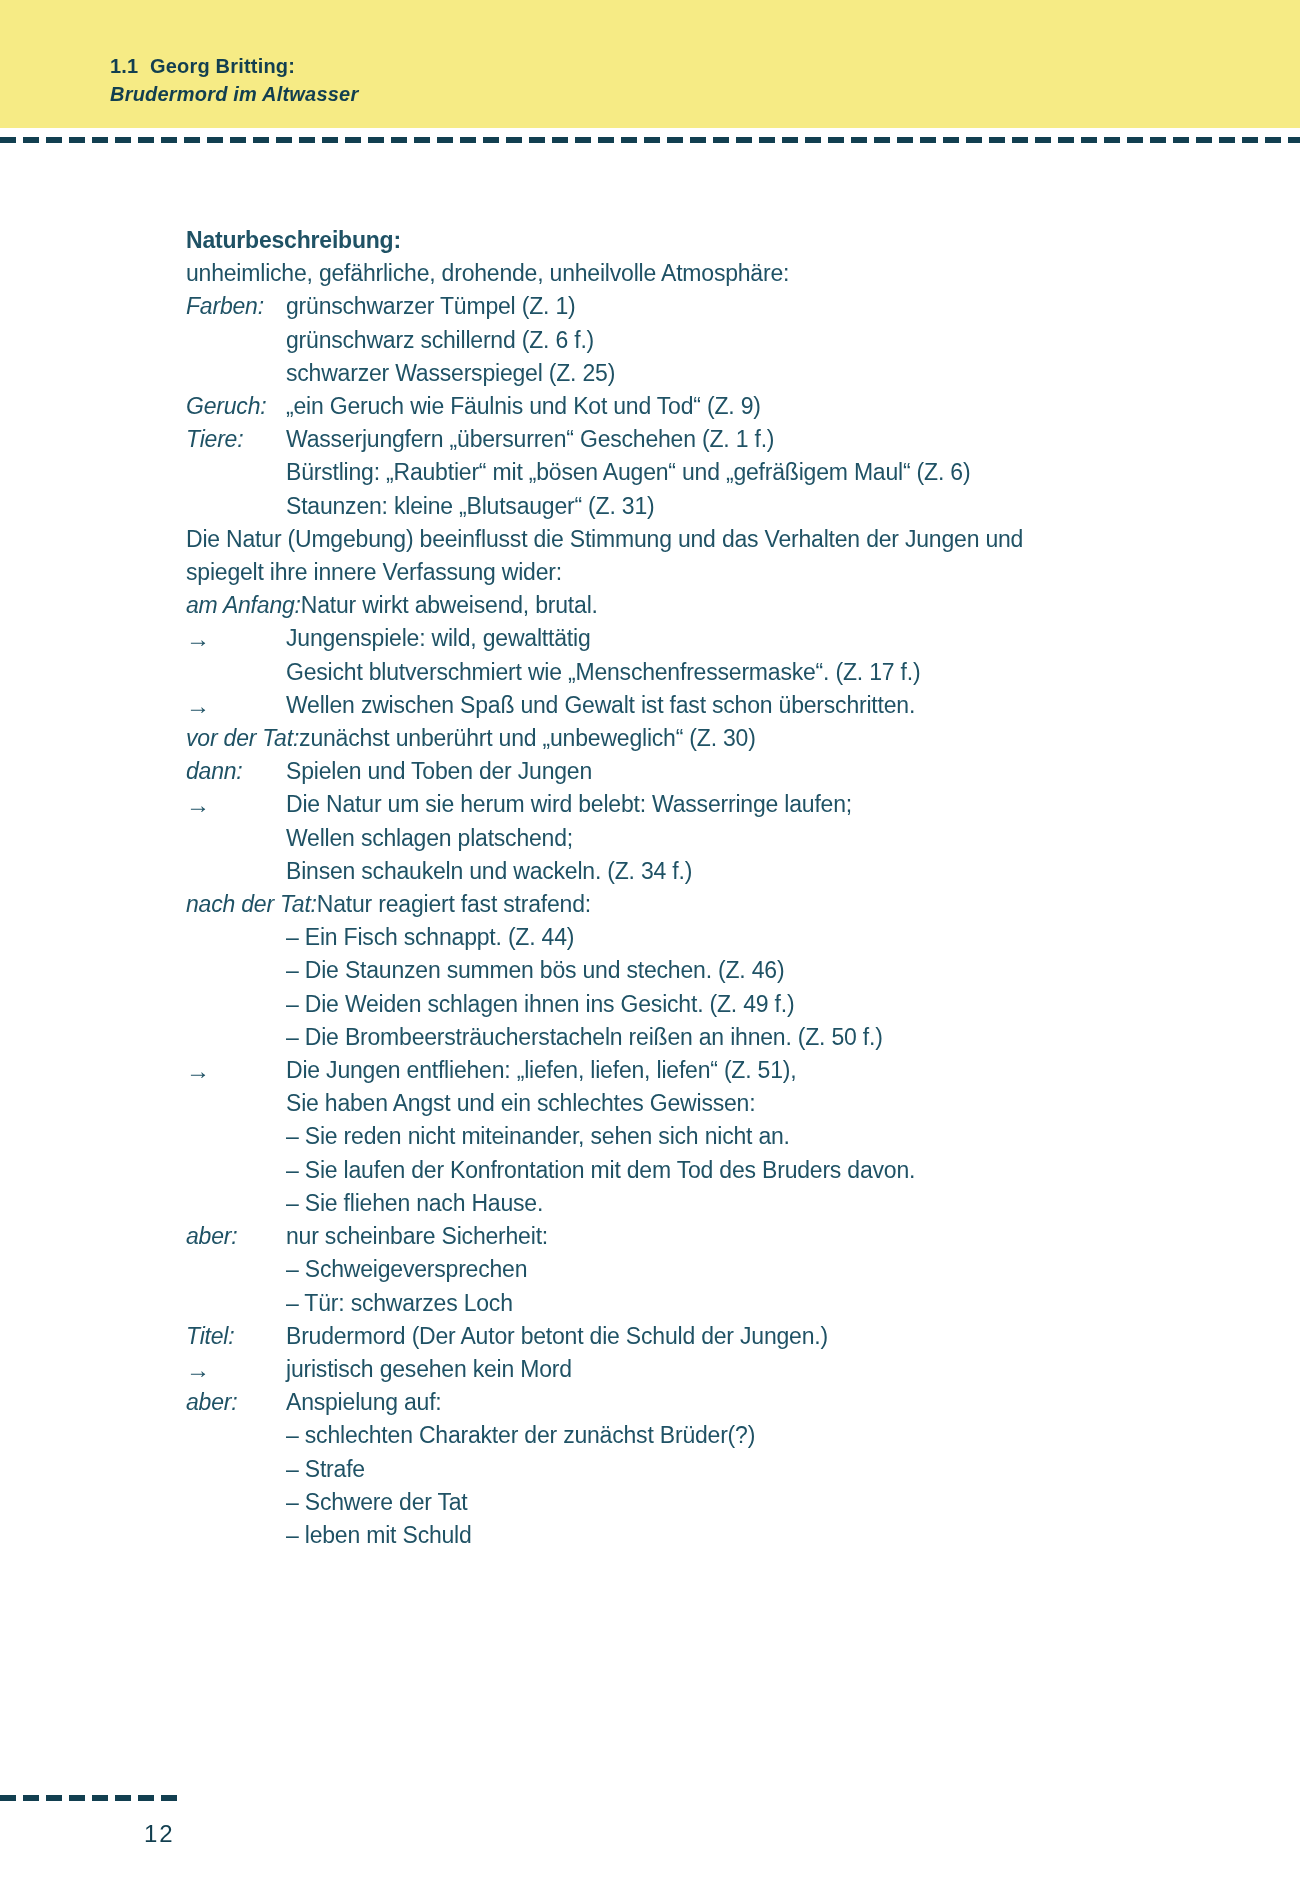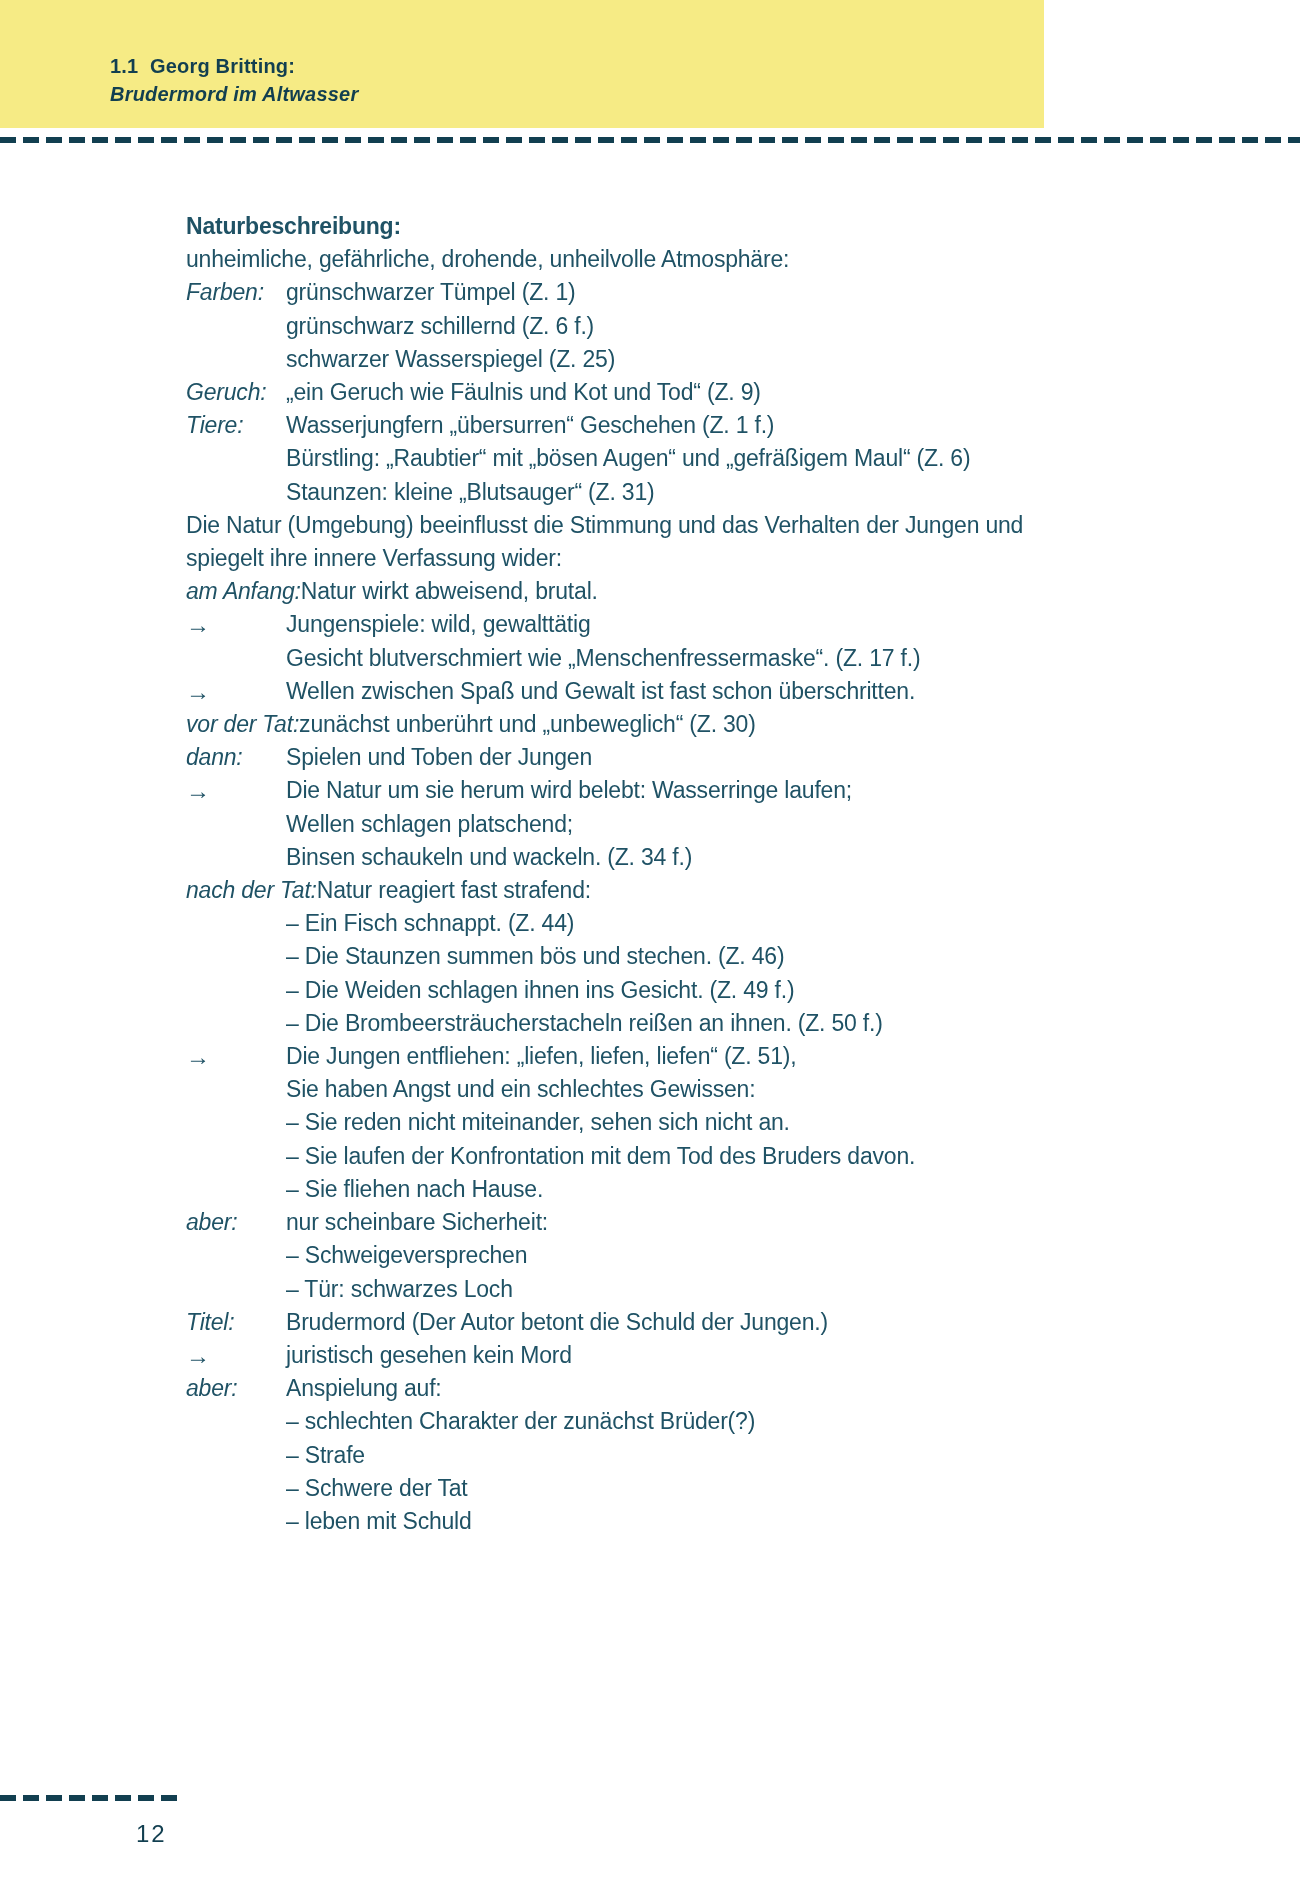--- a/index.html
+++ b/index.html
@@ -9,21 +9,21 @@
   }
   *{margin:0;padding:0;box-sizing:border-box;}
   html,body{background:#ffffff;}
   body{
     width:1300px;height:1890px;position:relative;overflow:hidden;
     font-family:"Liberation Sans","DejaVu Sans",sans-serif;
     color:var(--ink);
   }
   
   .banner{
-    position:absolute;left:0;top:0;width:1044px;height:128px;
+    position:absolute;left:0;top:0;width:1300px;height:128px;
     background:var(--banner-yellow);
   }
   .banner-inner{position:absolute;left:110px;top:52px;}
   .banner-line1{
     font-size:20px;font-weight:bold;color:var(--ink-dark);
     line-height:28px;letter-spacing:.2px;white-space:pre;
   }
   .banner-line2{
     font-size:20px;font-weight:bold;font-style:italic;color:var(--ink-dark);
     line-height:28px;letter-spacing:.2px;white-space:pre;text-align:center;
@@ -32,32 +32,32 @@
   .rule-top{
     position:absolute;left:0;top:137px;width:1300px;height:6px;
     background:repeating-linear-gradient(to right,var(--ink-dark) 0 16px,transparent 16px 23px);
   }
   .rule-bottom{
     position:absolute;left:0;top:1795px;width:184px;height:6px;
     background:repeating-linear-gradient(to right,var(--ink-dark) 0 16px,transparent 16px 23px);
   }
   
   .content{
-    position:absolute;left:186px;top:210px;width:1095px;
+    position:absolute;left:186px;top:224px;width:1095px;
     font-size:23px;line-height:33.2px;letter-spacing:-0.2px;
   }
   .content-heading{font-weight:bold;white-space:nowrap;}
   .row{display:flex;white-space:nowrap;}
   .row .label{flex:0 0 100px;white-space:nowrap;}
   .row .label.italic{font-style:italic;}
   .row .label.arrow{font-style:normal;font-size:24px;}
   .row .text{white-space:nowrap;}
   
   .page-number{
-    position:absolute;left:136px;top:1820px;
+    position:absolute;left:144px;top:1820px;
     font-size:24px;letter-spacing:2px;color:var(--ink-dark);text-align:right;
   }
 </style>
 </head>
 <body>
 
 <div class="banner">
   <div class="banner-inner">
     <div class="banner-line1">1.1  Georg Britting:</div>
     <div class="banner-line2">Brudermord im Altwasser</div>

